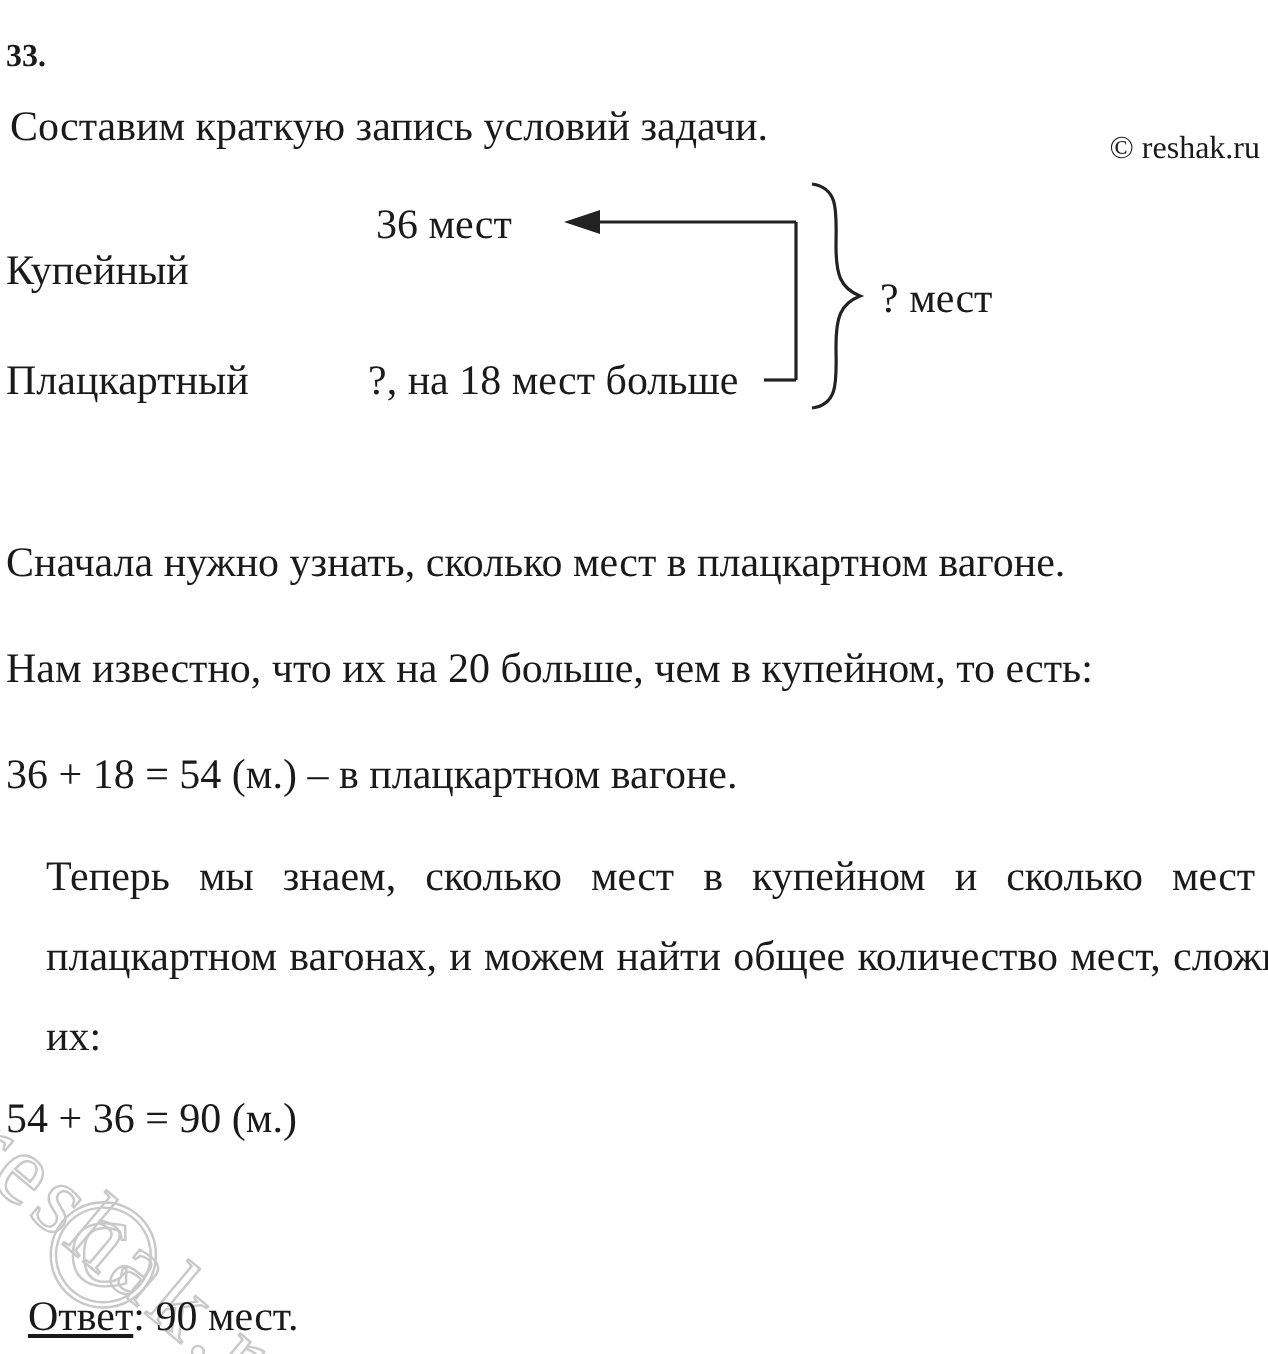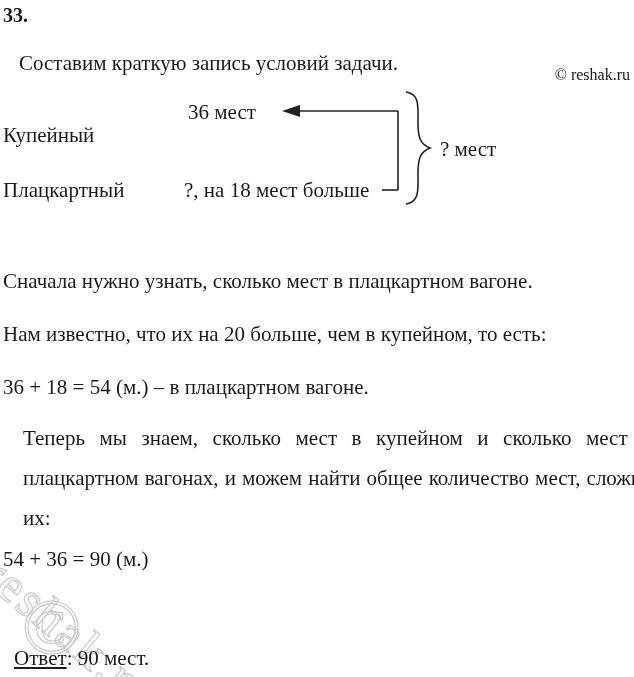--- a/index.html
+++ b/index.html
@@ -7,23 +7,23 @@
     width:634px;height:677px;
     background:#ffffff;
     font-family:"Liberation Serif","DejaVu Serif",serif;
     color:#1a1a1a;
     overflow:hidden;
     position:relative;
   }
   .page{position:relative;width:634px;height:677px;}
   .abs{position:absolute;}
   .txt{font-size:21px;line-height:26px;white-space:nowrap;}
-  .header-num{left:3px;top:2px;font-size:20px;font-weight:bold;}
+  .header-num{left:3px;top:16px;font-size:16px;font-weight:bold;}
   .header-copy{right:4px;top:14px;font-size:16px;margin-top:48px;}
-  .intro{left:19px;top:50px;}
+  .intro{left:5px;top:50px;}
   .d-label1{left:3px;top:99px;margin-top:23px;}
   .d-value1{left:188px;top:99px;}
   .d-label2{left:3px;top:177px;}
   .d-value2{left:184px;top:177px;}
   .d-svg{left:270px;top:85px;}
   .d-brace-label{left:440px;top:136px;}
   .p1{left:3px;top:268px;}
   .p2{left:3px;top:321px;}
   .eq1{left:3px;top:374px;}
   .p3{

